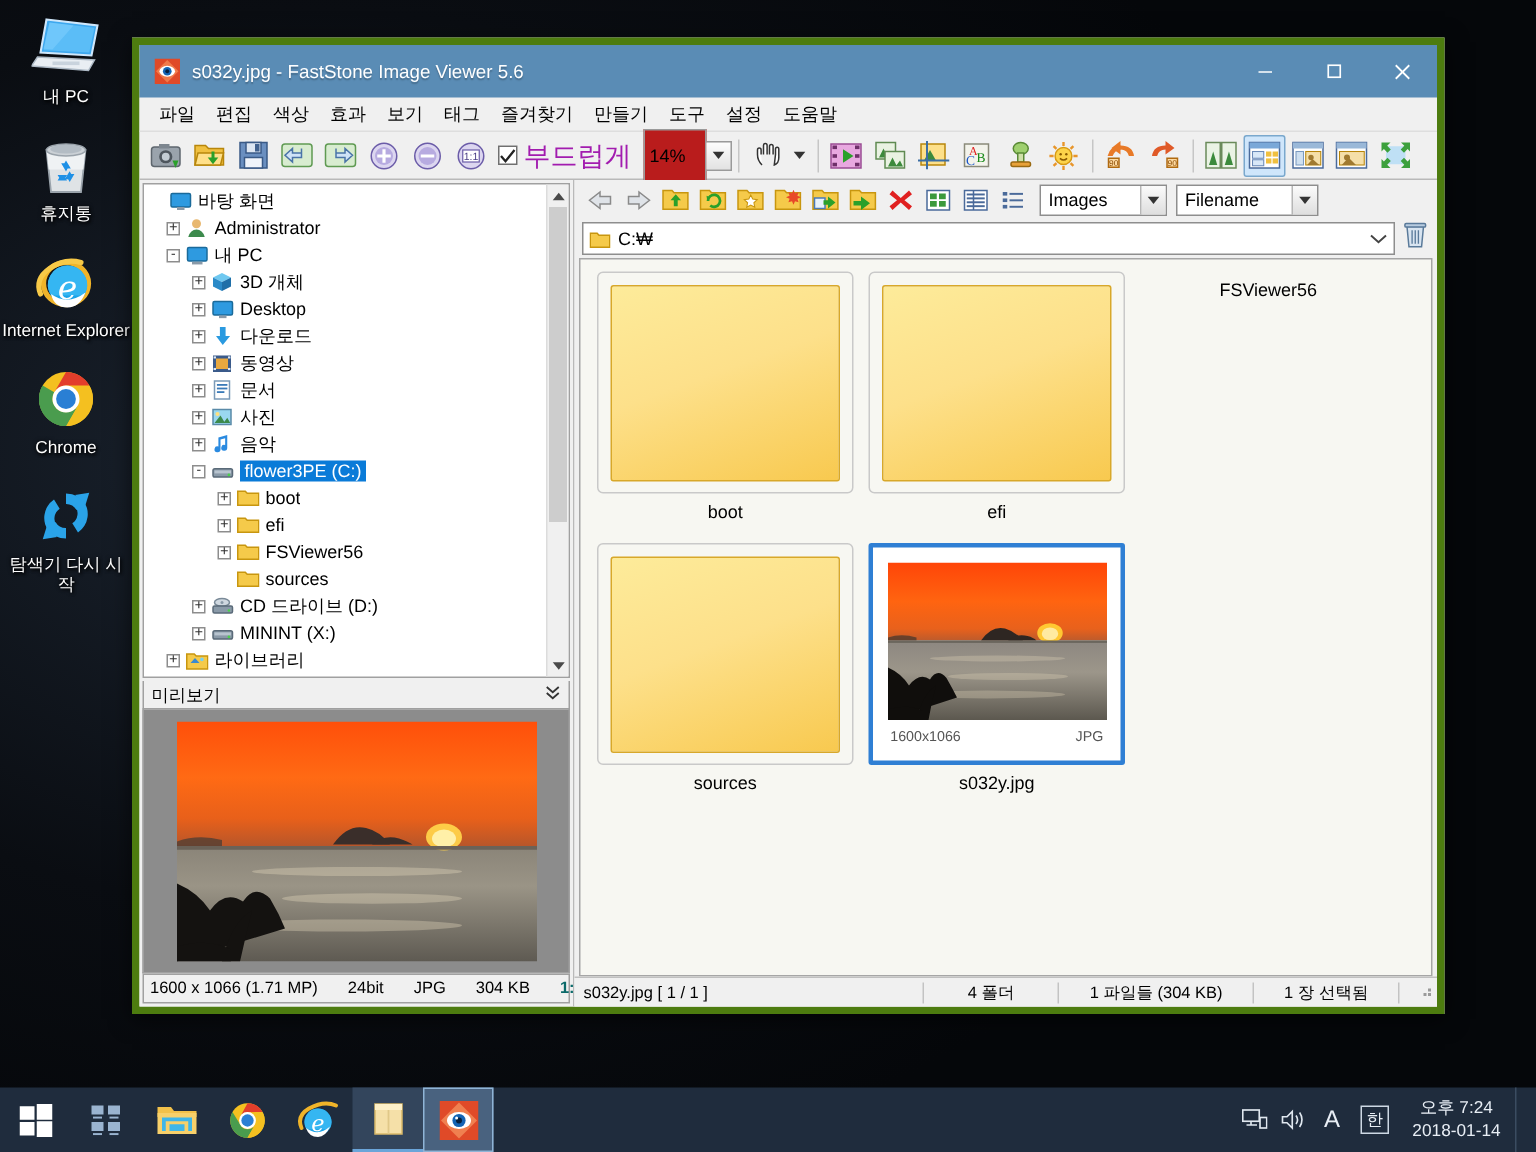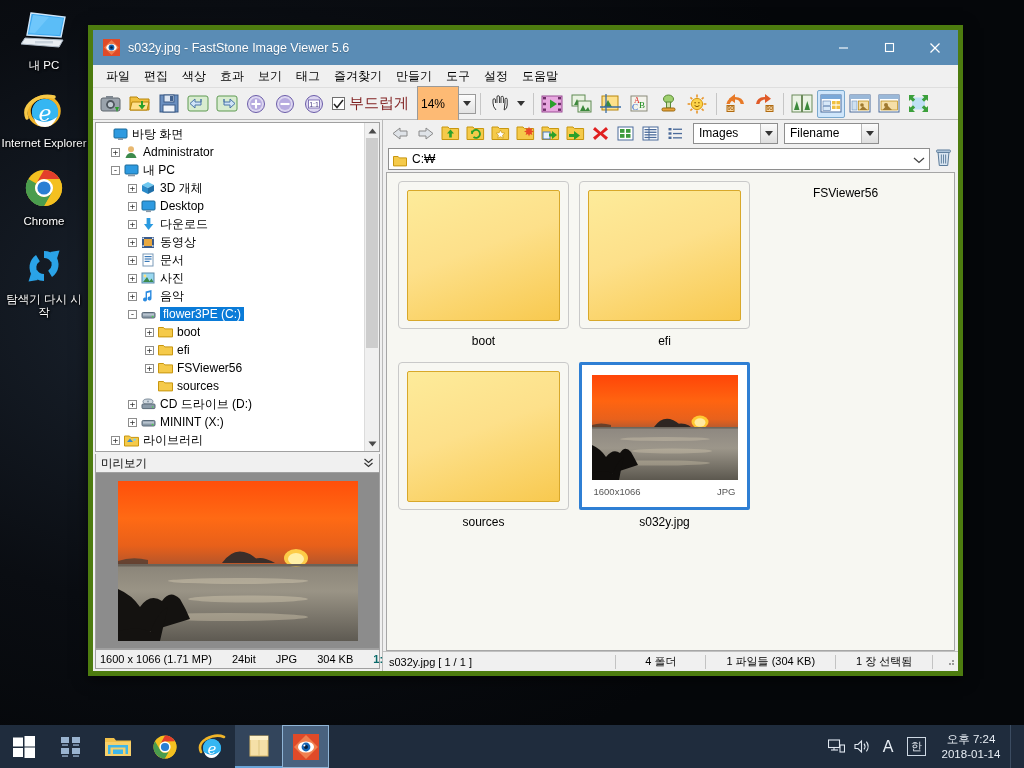--- a/index.html
+++ b/index.html
@@ -87,23 +87,23 @@
     margin-right: 1px; border: 1px solid transparent; border-radius: 2px;
     flex: 0 0 auto;
   }
   .tb-btn.active { background: #cfe6fb; border-color: #7aa8cd; }
   .tb-sep { width: 1px; height: 22px; background: #c6c6c6; margin: 0 4px; flex:0 0 auto;}
   .smooth-wrap { display: flex; align-items: center; margin: 0 3px; }
   .chk {
     width: 13px; height: 13px; border: 1px solid #707070; background: #fff;
     display: flex; align-items: center; justify-content: center; margin-right: 4px;
   }
-  .smooth-label { font-size: 15px; color: #7f1d1d; white-space: nowrap; }
+  .smooth-label { font-size: 18px; color: #a21caf; white-space: nowrap; }
   .zoom-box {
-    width: 42px; height: 36px; border: 1px solid #9a9a9a; background: #fdba74;
+    width: 42px; height: 36px; border: 1px solid #9a9a9a; background: #b91c1c;
     font-size: 12px; display: flex; align-items: center; padding-left: 3px;
     margin-left: 5px;
   }
   .drop-arrow-btn {
     width: 17px; height: 20px; border: 1px solid #9a9a9a; border-left: none;
     background: linear-gradient(#fdfdfd,#e2e2e2);
     display: flex; align-items: center; justify-content: center;
   }
 
   
@@ -269,20 +269,36 @@
         <polygon points="10,2 44,6 40,26 6,24" fill="none" stroke="#cfe7fb" stroke-width="1.4"></polygon>
         <polygon points="12,4 42,7.5 38.5,24 8,22.5" fill="#5bbdf7"></polygon>
         <polygon points="12,4 28,6 14,22 8,21.5" fill="#7fd0ff" opacity=".55"></polygon>
         <polygon points="4,27 42,29 38,36 0,33" fill="#e9eef3" stroke="#aebac6" stroke-width="1"></polygon>
         <rect x="14" y="30" width="18" height="2.4" fill="#c9d3dd"></rect>
       </svg>
     </span>
     <span class="dlabel">내 PC</span>
   </div>
 
+  <div class="desk-icon">
+    <span class="glyph">
+      <svg width="42" height="44" viewBox="0 0 42 44">
+        <path d="M8 12 L34 12 L31 40 L11 40 Z" fill="#dfe3e6" stroke="#9aa3ab" stroke-width="1.2"></path>
+        <path d="M8 12 L34 12 L32.6 25 L9.4 25 Z" fill="#eff2f4"></path>
+        <ellipse cx="21" cy="12" rx="13" ry="4" fill="#cbd1d6" stroke="#9aa3ab" stroke-width="1"></ellipse>
+        <ellipse cx="21" cy="11.4" rx="10.5" ry="2.9" fill="#b3bcc4"></ellipse>
+        <g fill="#1e90e6">
+          <path d="M21 19 l3.2 5.4 h-2.1 l-1.1 1.9 -3.2-5.4 h2.1 z"></path>
+          <path d="M26.6 28 l-3.1 5.4 -1.1-1.9 -2.2 0 3.2-5.4 1.1 1.9z"></path>
+          <path d="M15.4 28.6 l6.3 0 -1.1 1.9 1.1 1.9 -6.3 0 1.1-1.9z"></path>
+        </g>
+      </svg>
+    </span>
+    <span class="dlabel">휴지통</span>
+  </div>
 
   <div class="desk-icon">
     <span class="glyph">
       <svg width="46" height="44" viewBox="0 0 46 44">
         <ellipse cx="23" cy="23" rx="15" ry="14" fill="none" stroke="#f0b429" stroke-width="3.5"></ellipse>
         <path d="M6 30 Q2 20 12 13 Q22 6 33 9" fill="none" stroke="#f7c947" stroke-width="3.4" stroke-linecap="round"></path>
         <circle cx="24" cy="24" r="13" fill="#1aa3e8"></circle>
         <path d="M24 11 a13 13 0 0 1 11 20 l-22 0 a13 13 0 0 1 11 -20z" fill="#35b6f2"></path>
         <path d="M13 30 q11 8 23 -1 q-4 10 -12 10 q-9 0 -11 -9z" fill="#ffffff"></path>
         <path d="M11 27 h26 v4 h-26z" fill="#ffffff" opacity=".0"></path>

